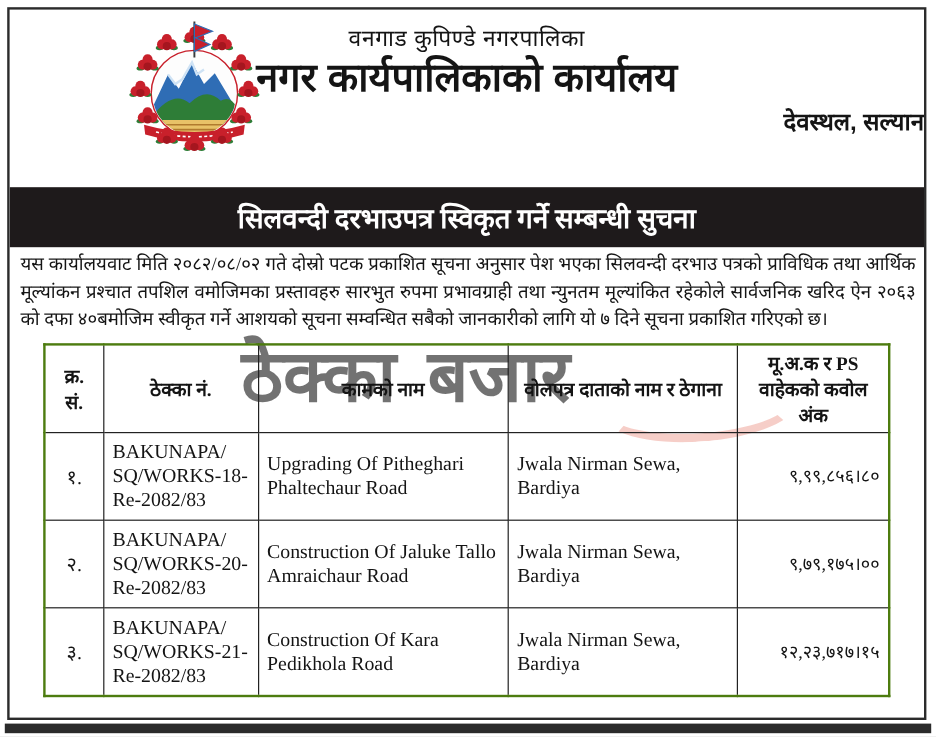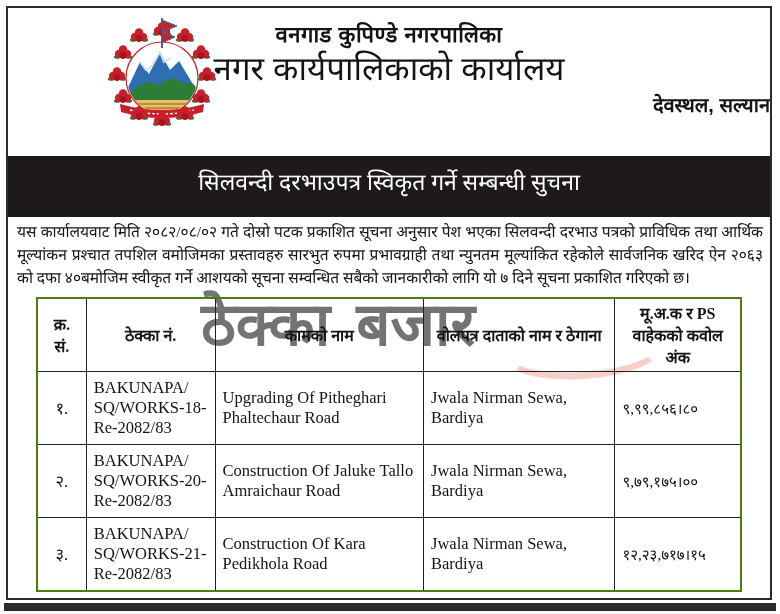--- a/index.html
+++ b/index.html
@@ -10,47 +10,47 @@
   }
   .doc{
     position:absolute;left:6px;top:6px;width:766px;height:594px;
     border:2px solid #2b2b2b;box-sizing:border-box;background:#fff;overflow:hidden;
   }
   .bottom-bar{position:absolute;left:4px;right:4px;bottom:3px;height:8px;background:#2b2b2b;}
   
   .header{position:relative;text-align:center;padding-top:10px;height:132px;
           font-family:"Liberation Sans","DejaVu Sans",sans-serif;}
   .logo{position:absolute;left:94px;top:4px;width:120px;height:126px;}
-  .org-name{font-size:22px;font-weight:bold;letter-spacing:.5px;}
-  .office-name{font-size:33px;font-weight:normal;margin-top:2px;line-height:1.15;}
+  .org-name{font-size:19px;font-weight:normal;letter-spacing:.5px;}
+  .office-name{font-size:33px;font-weight:bold;margin-top:2px;line-height:1.15;}
   .place{font-size:20px;font-weight:bold;margin-top:3px;text-align:right;}
   .province{font-size:18px;font-weight:bold;margin-top:3px;}
   
   .banner{margin-top:6px;background:#1e1a1b;color:#ffffff;text-align:center;
-          font-size:23px;font-weight:normal;padding:9px 0 20px;}
+          font-size:23px;font-weight:bold;padding:9px 0 9px;}
   .date-line{text-align:center;font-weight:bold;font-size:17px;margin-top:5px;}
   .body-text{margin:4px 7px 0 9px;font-size:15.5px;line-height:1.48;text-align:justify;}
   
   .table-wrap{position:relative;margin:7px 28px 0 28px;}
   .watermark{position:absolute;left:165px;top:-16px;z-index:0;
              font-family:"Liberation Sans","DejaVu Sans",sans-serif;
              font-size:60px;font-weight:bold;opacity:.55;white-space:nowrap;pointer-events:none;}
   .wm-blue{color:#000000;}
   .wm-red{color:#000000;margin-left:26px;}
   .wm-swoosh{position:absolute;left:300px;top:40px;width:150px;height:44px;
              border:7px solid transparent;border-bottom-color:#f0a79c;border-radius:50%;
              transform:rotate(-4deg);}
   table{position:relative;z-index:1;width:100%;border-collapse:collapse;
         border:2px solid #4d7c0f;background:transparent;}
   th,td{border:1.5px solid #222;padding:3px 7px;vertical-align:middle;}
   th{font-size:16px;font-weight:bold;text-align:center;height:52px;}
   td{font-size:16.5px;height:66px;}
   .c{text-align:center;}
   .pre{white-space:pre-line;}
-  .amount{font-size:15px;text-align:left;}
+  .amount{font-size:15px;text-align:right;}
 </style>
 </head>
 <body>
 
 <div class="page">
   <div class="doc">
 
     <div class="header">
       <svg class="logo" viewBox="0 0 120 126" xmlns="http://www.w3.org/2000/svg">
         <defs>

